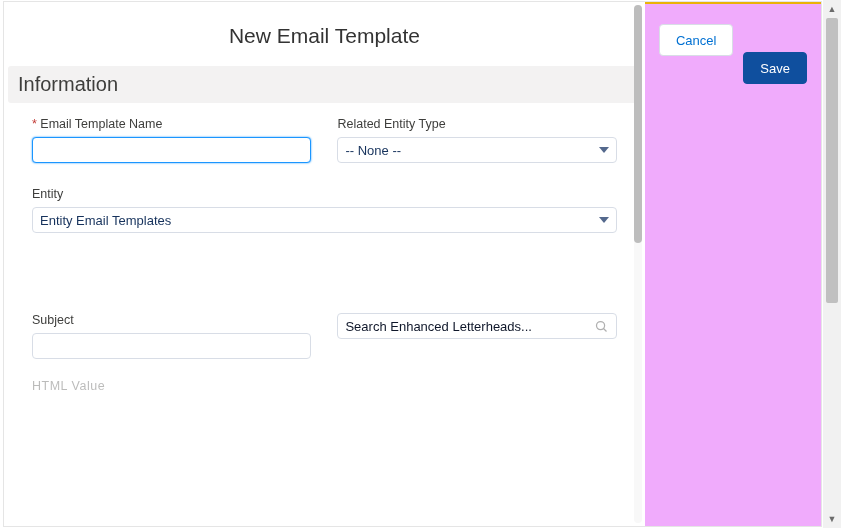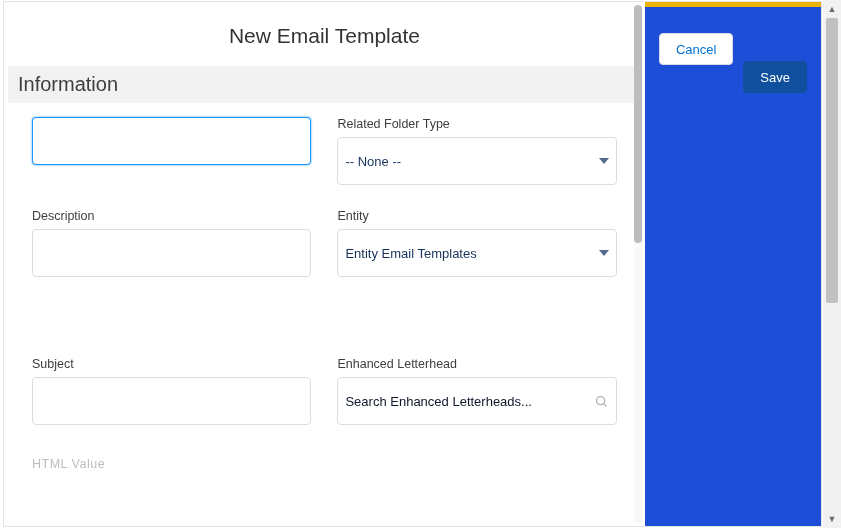--- a/index.html
+++ b/index.html
@@ -26,37 +26,37 @@
   .title { text-align:center; font-size:21px; font-weight:400; color:#333;
     padding:22px 0 18px; }
   .section-h { background:#f3f2f2; color:#3e3e3c; font-size:20px;
     padding:7px 10px 7px 10px; margin:0 0 14px 0; border-radius:3px; }
   .sections { padding:0 4px; }
   .row { display:flex; padding:0 24px; margin-bottom:24px; gap:26px; }
   .col { flex:1; }
   .fld-label { font-size:12.5px; color:#3e3e3c; margin-bottom:6px; display:block; }
   .req-star { color:#c23934; }
   .input, .picklist, .lookup {
-    width:100%; height:48px; border:1px solid #d8dde6; border-radius:4px;
+    width:100%; height:26px; border:1px solid #d8dde6; border-radius:4px;
     background:#fff; font-size:13px; color:#16325c; padding:0 7px;
     display:flex; align-items:center; justify-content:space-between;
   }
   .input { outline:none; }
   .focused { border:1px solid #1b96ff !important; box-shadow:0 0 2px #1b96ff; }
   .picklist-text { color:#16325c; }
   .placeholder { color:#0f172a; }
   .caret { width:0; height:0; border-left:5px solid transparent;
     border-right:5px solid transparent; border-top:6px solid #54698d; }
   .search-icon { color:#b0b0b0; }
   .search-icon svg { width:15px; height:15px; display:block; }
   .spacer { height:56px; }
   .hr-cut { padding:0 24px; color:#3e3e3c; font-size:12.5px; }
   .footer {
-    border-top:5px solid #eab308; padding:26px 14px; display:flex;
-    justify-content:flex-end; gap:10px; background:#1d4ed8;
+    border-top:2px solid #eab308; padding:20px 14px; display:flex;
+    justify-content:flex-end; gap:10px; background:#f0abfc;
   }
   .btn { height:32px; padding:0 16px; border-radius:4px; font-size:13px;
     cursor:pointer; border:1px solid transparent; }
   .btn-neutral { background:#fff; border-color:#d8dde6; color:#0070d2; }
   .btn-brand { background:#0f4f9e; color:#fff; border-color:#0f4f9e;margin-top:28px; }
   .inner-scroll { position:absolute; top:3px; right:3px; bottom:3px; width:8px;
     background:#f8f8f8; border-radius:4px; }
   .inner-thumb { position:absolute; top:0; left:0; width:8px; height:46%;
     background:#bdbdbd; border-radius:4px; }
 </style>
@@ -65,53 +65,52 @@
 
 <div class="modal">
   <div class="scroll-area">
     <div class="content">
       <div class="title">New Email Template</div>
       <div class="sections">
 
         <div class="section-h">Information</div>
         <div class="row">
           <div class="col">
+            <label class="fld-label">
+              <span class="req-star">*</span>
+              <span>Email Template Name</span>
+            </label>
             <input class="input focused" type="text" autofocus="" value="" style="">
           </div>
           <div class="col">
-            <label class="fld-label">Related Folder Type</label>
+            <label class="fld-label">Related Entity Type</label>
             <div class="picklist">
               <span class="picklist-text">-- None --</span>
               <span class="caret"></span>
             </div>
           </div>
         </div>
         <div class="row">
-          <div class="col">
-            <label class="fld-label">Description</label>
-            <input class="input" type="text" value="" style="">
-          </div>
           <div class="col">
             <label class="fld-label">Entity</label>
             <div class="picklist">
               <span class="picklist-text">Entity Email Templates</span>
               <span class="caret"></span>
             </div>
           </div>
         </div>
 
         <div class="spacer"></div>
 
-        <div class="row" style="margin-bottom:32px;">
+        <div class="row" style="margin-bottom:20px;">
           <div class="col">
             <label class="fld-label">Subject</label>
             <input class="input" type="text" value="" style="">
           </div>
           <div class="col">
-            <label class="fld-label">Enhanced Letterhead</label>
             <div class="lookup">
               <span class="placeholder">Search Enhanced Letterheads...</span>
               <span class="search-icon">
                 <svg viewBox="0 0 24 24" fill="none" stroke="currentColor" stroke-width="2">
                     <circle cx="10.5" cy="10.5" r="6.5"></circle>
                     <line x1="20" y1="20" x2="15.2" y2="15.2"></line>
                   </svg>
               </span>
             </div>
           </div>

